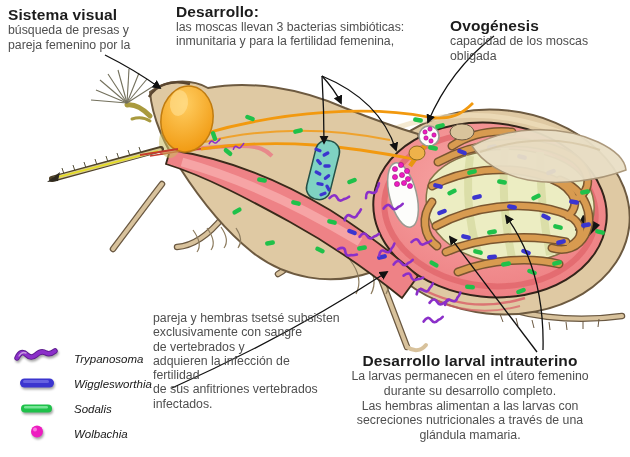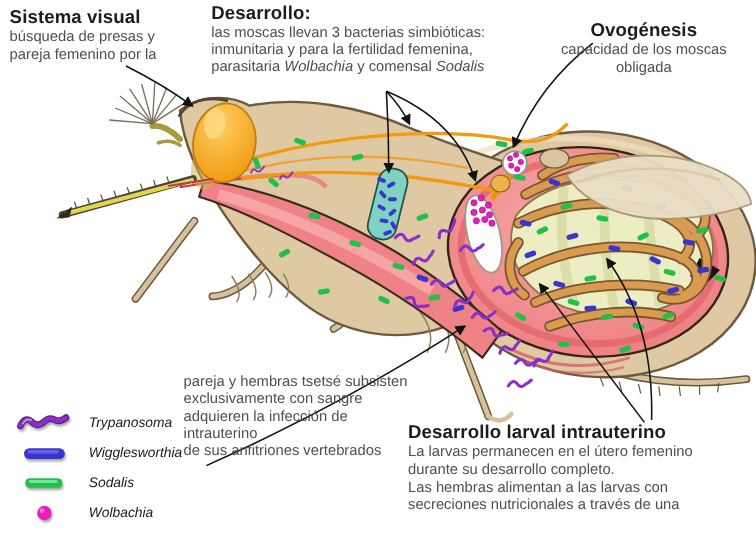--- a/index.html
+++ b/index.html
@@ -12,28 +12,28 @@
        font-family:"Liberation Sans","DejaVu Sans",sans-serif;overflow:hidden}
   .ann{position:absolute}
   .h{font-weight:bold;font-size:15.5px;color:#1c1c1c;line-height:1.12;letter-spacing:.1px}
   .b{font-size:12.3px;color:#4f4f4f}
   .b div{white-space:nowrap}
   .it{font-style:italic}
   #sistema{left:8px;top:6px;width:170px}
   #sistema .b{line-height:15px}
   #simbiosis{left:176px;top:3px;width:320px}
   #simbiosis .b{line-height:14px}
-  #ovogenesis{left:450px;top:17px;width:173px;text-align:center}
+  #ovogenesis{left:450px;top:17px;width:173px;text-align:left}
   #ovogenesis .b{line-height:14.2px}
   #dieta{left:153px;top:311px;width:230px}
   #dieta .b{line-height:14.3px}
-  #desarrollo{left:340px;top:352px;width:284px;text-align:left}
+  #desarrollo{left:328px;top:352px;width:284px;text-align:center}
   #desarrollo .b{line-height:14.6px}
   #legend{left:10px;top:340px;width:150px}
-  .lrow{display:flex;align-items:center;height:25px}
+  .lrow{display:flex;align-items:flex-end;height:25px}
   .licon{width:54px;display:flex;justify-content:center;align-items:center;
          filter:drop-shadow(1px 2px 1px rgba(0,0,0,.35))}
   .llab{font-style:italic;font-size:11.5px;color:#181818;margin-left:10px}
   svg{display:block}
   #fly,#arrows{position:absolute;left:0;top:0}
   #arrows{pointer-events:none}
 </style>
 </head>
 <body>
 
@@ -336,49 +336,51 @@
     <div>búsqueda de presas y</div>
     <div>pareja femenino por la</div>
   </div>
 </div>
 
 <div class="ann" id="simbiosis">
   <div class="h">Desarrollo:</div>
   <div class="b">
     <div>las moscas llevan 3 bacterias simbióticas:</div>
     <div>inmunitaria y para la fertilidad femenina,</div>
-    <div><span>parasitaria </span><span class="it">Wolbachia</span><span> y comensal </span><span class="it">Sodalis</span></div>
   </div>
 </div>
 
 <div class="ann" id="ovogenesis">
   <div class="h">Ovogénesis</div>
   <div class="b">
     <div>capacidad de los moscas</div>
     <div>obligada</div>
   </div>
 </div>
 
 <div class="ann" id="dieta">
   <div class="b">
     <div>pareja y hembras tsetsé subsisten</div>
     <div>exclusivamente con sangre</div>
+    <div>de vertebrados y</div>
     <div>adquieren la infección de</div>
-    <div>intrauterino</div>
+    <div>fertilidad</div>
     <div>de sus anfitriones vertebrados</div>
+    <div>infectados.</div>
   </div>
 </div>
 
 <div class="ann" id="desarrollo">
   <div class="h">Desarrollo larval intrauterino</div>
   <div class="b">
     <div>La larvas permanecen en el útero femenino</div>
     <div>durante su desarrollo completo.</div>
     <div>Las hembras alimentan a las larvas con</div>
     <div>secreciones nutricionales a través de una</div>
+    <div>glándula mamaria.</div>
   </div>
 </div>
 
 <div class="ann" id="legend">
   <div class="lrow">
     <span class="licon">
       <svg width="48" height="18" viewBox="0 0 48 18">
         <path d="M4,11 q4,-9 10,-3 q4,4 9,0 q5,-5 10,-2 q4,2 9,-2" fill="none" stroke="#5e1d8f" stroke-width="5.5" stroke-linecap="round"></path>
         <path d="M4,11 q4,-9 10,-3 q4,4 9,0 q5,-5 10,-2 q4,2 9,-2" fill="none" stroke="var(--c-tryp)" stroke-width="3.6" stroke-linecap="round"></path>
         <path d="M6,9 q3,-5 7,-3" fill="none" stroke="#c79ae0" stroke-width="1.4" stroke-linecap="round"></path>

